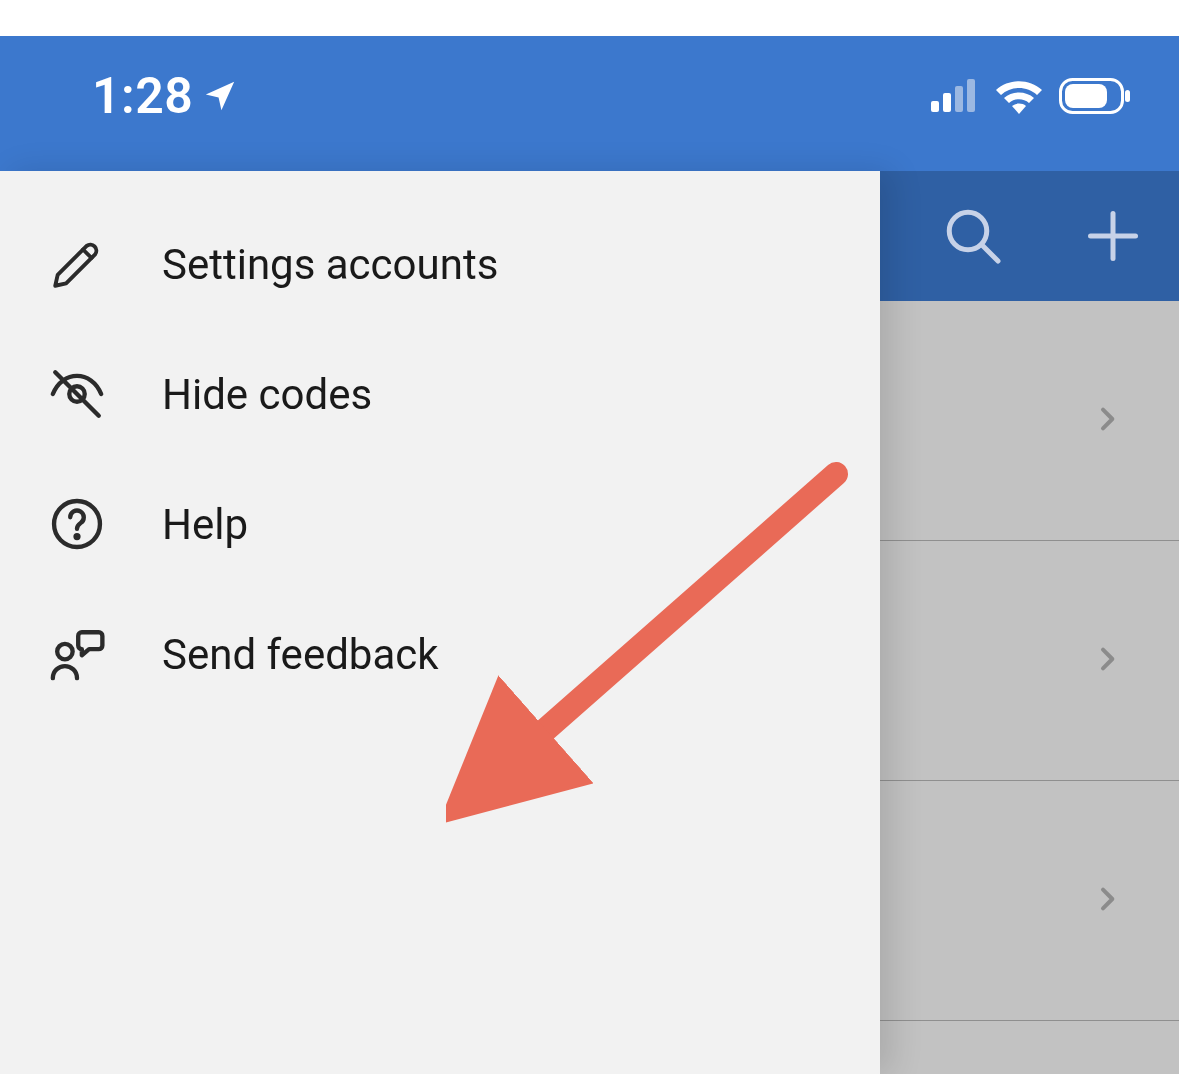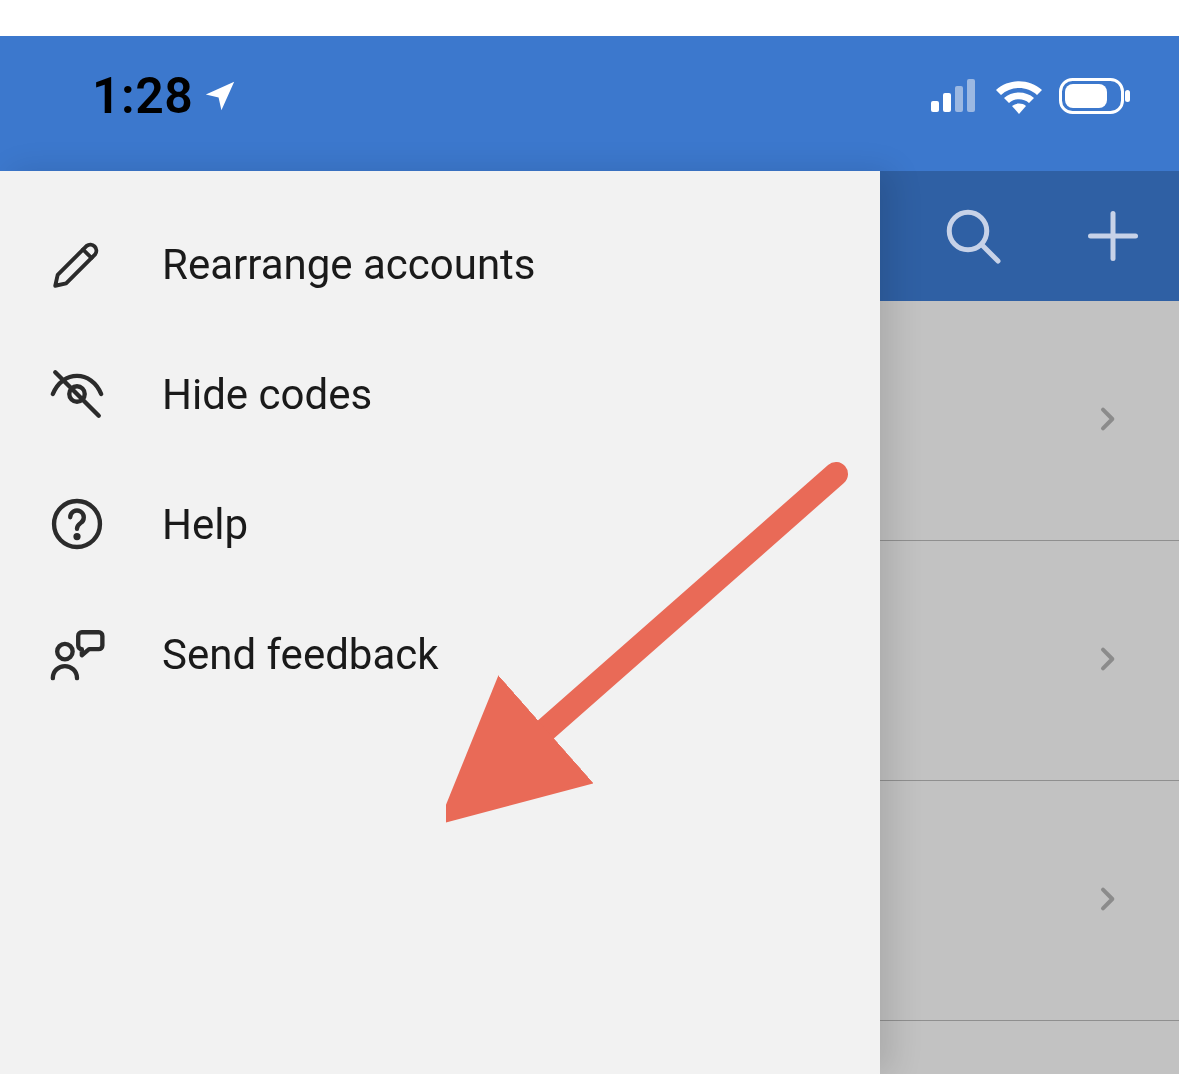--- a/index.html
+++ b/index.html
@@ -1,21 +1,21 @@
 <!DOCTYPE html>
 <html><head>
   <meta charset="utf-8">
   <style>
     * { box-sizing: border-box; margin: 0; padding: 0; }
     html, body { width: 1179px; height: 1074px; overflow: hidden; font-family: -apple-system, "Segoe UI", Roboto, sans-serif; background: #fff; }
     .top-white { height: 36px; background: #fff; }
     .status-bar {
       height: 135px;
       background: #3C78CD;
-      color: #000000;
+      color: #ffffff;
       display: flex;
       align-items: center;
       justify-content: space-between;
       padding: 0 48px 16px 92px;
     }
     .status-left { display: flex; align-items: center; gap: 10px; font-weight: 600; font-size: 50px; letter-spacing: 0.5px;}
     .status-right { display: flex; align-items: center; gap: 16px; }
     .location-icon { width: 34px; height: 34px; }
     .signal-icon { width: 48px; height: 33px; display: block; }
     .wifi-icon { width: 48px; height: 36px; display: block; }
@@ -170,21 +170,21 @@
   <div class="side-menu">
     <div class="menu-list">
 
       <div class="menu-item">
         <span class="menu-icon">
           <svg viewBox="0 0 24 24" width="58" height="58" fill="none" stroke="#2b2b2b" stroke-width="1.6" stroke-linecap="round" stroke-linejoin="round">
             <path d="M3 21 L4 16.5 L16 4.5 a2.5 2.5 0 0 1 3.5 3.5 L7.5 20 Z"></path>
             <line x1="14.5" y1="6" x2="18" y2="9.5"></line>
           </svg>
         </span>
-        <span class="menu-label">Rearrange accounts</span>
+        <span class="menu-label">Settings accounts</span>
       </div>
 
       <div class="menu-item">
         <span class="menu-icon">
           <svg viewBox="0 0 24 24" width="58" height="58" fill="none" stroke="#2b2b2b" stroke-width="1.8" stroke-linecap="round" stroke-linejoin="round">
             <path d="M2 12 C4 7 8 4.5 12 4.5 C16 4.5 20 7 22 12"></path>
             <circle cx="12" cy="12" r="3.2"></circle>
             <line x1="3" y1="3" x2="21" y2="21"></line>
           </svg>
         </span>

